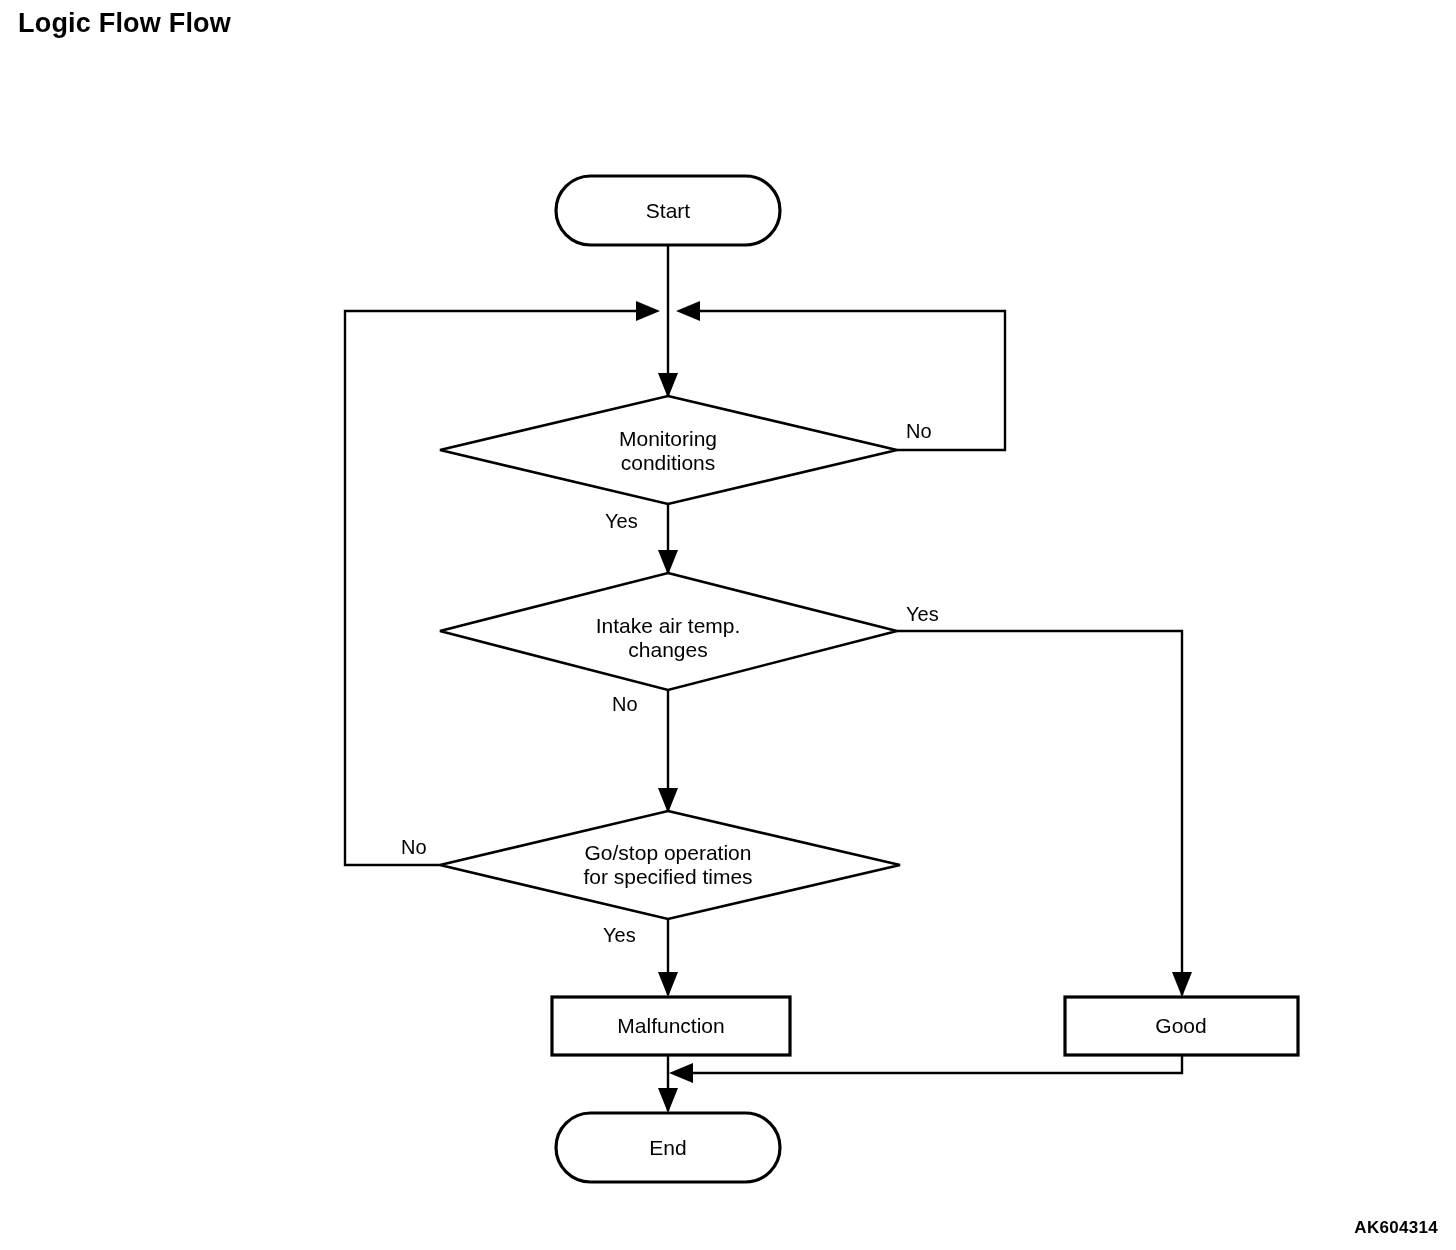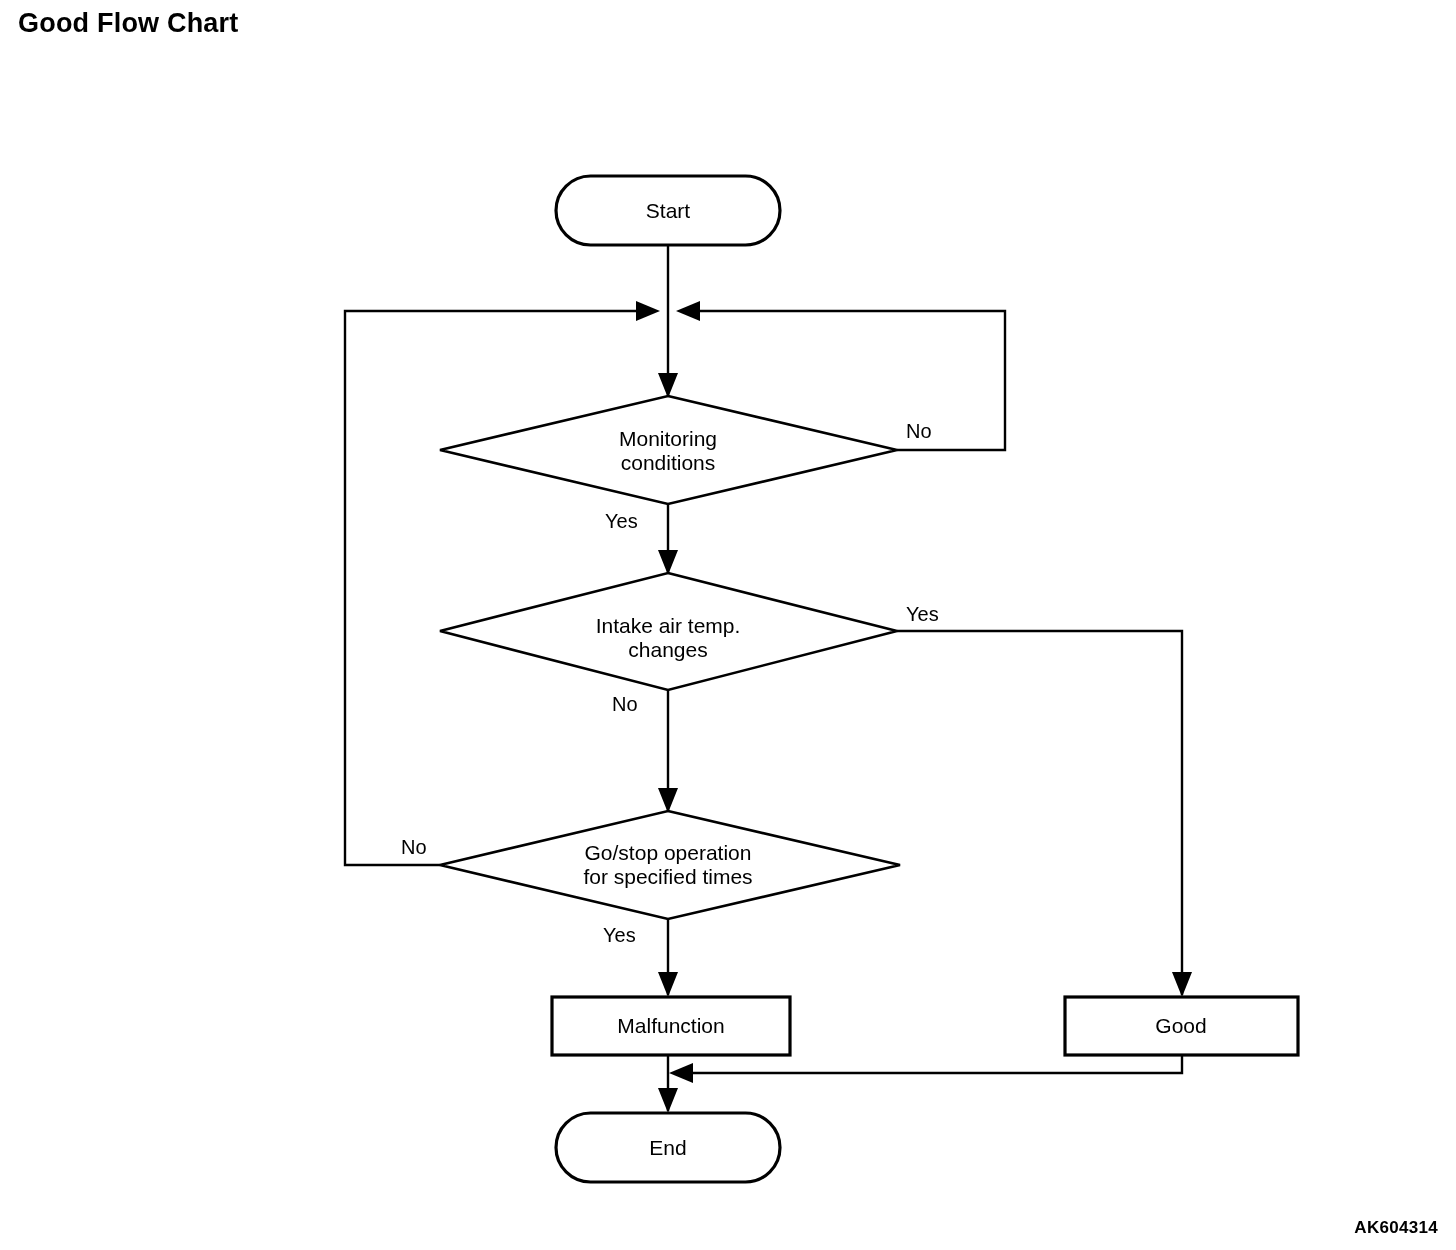--- a/index.html
+++ b/index.html
@@ -68,21 +68,21 @@
     font-family: "Liberation Sans", sans-serif;
     font-size: 20px;
     fill: #000000;
     dominant-baseline: middle;
   }
 </style>
 </head>
 <body>
 
 <div id="title-bar">
-  <div id="page-title">Good Flow Chart</div>
+  <div id="page-title">Logic Flow Flow</div>
 </div>
 
 <svg id="flow-svg" viewBox="0 0 1456 1250" xmlns="http://www.w3.org/2000/svg">
 
   <g>
 
     <g>
       <path class="edge-line" d="M 668 245 L 668 396"></path>
       <polygon class="edge-arrow" points="668,398 658,373 678,373"></polygon>
     </g>

